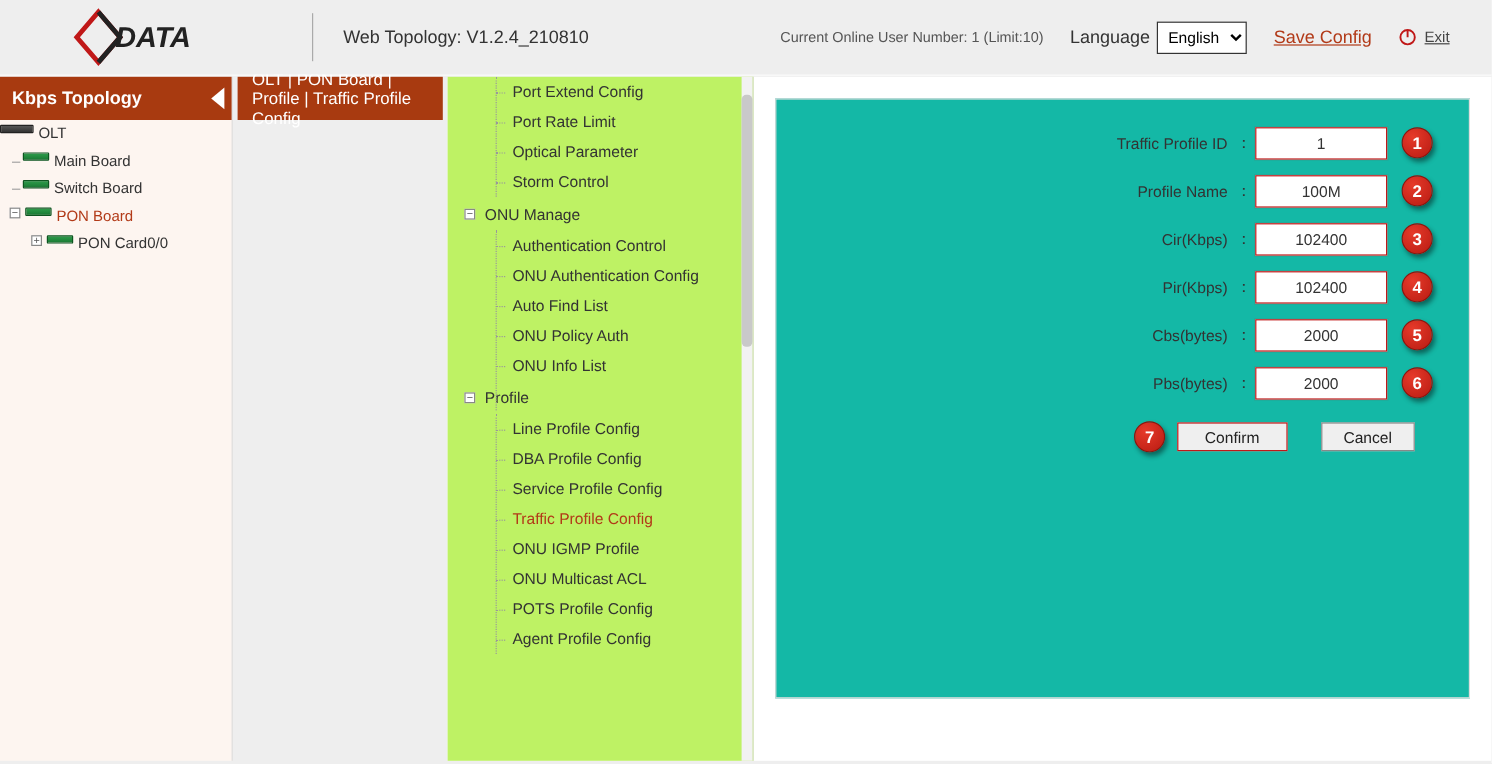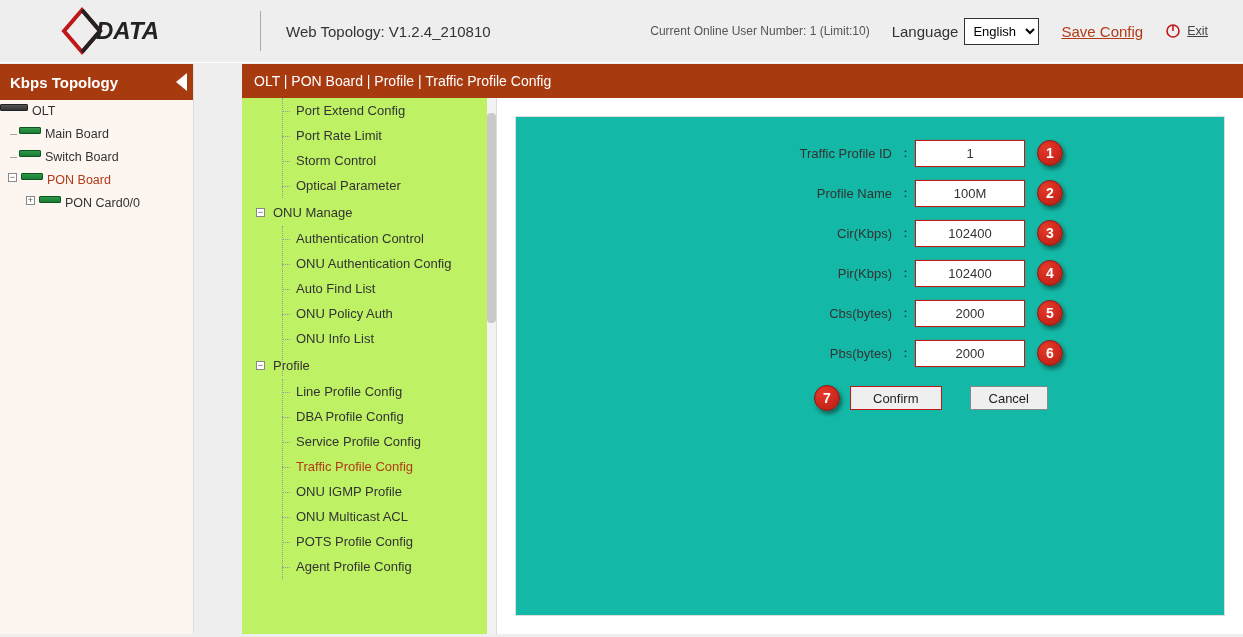--- a/index.html
+++ b/index.html
@@ -156,23 +156,21 @@
   }
   .tree-indent-1 { padding-left: 8px; }
   .tree-indent-2 { padding-left: 26px; }
   .tree-text { color:#333; }
   .tree-text.sel { color:#b23a18; }
 
   
   .content {
     flex: 1;
     display: flex;
-    flex-direction: column;
     background: #eeeeee;
-    padding-left: 44px;
   }
   .breadcrumb {
     height: 36px;
     background: #a83a10;
     color: #fff;
     font-size: 14px;
     display: flex;
     align-items: center;
     padding-left: 12px;
     margin-left: 4px;
@@ -406,24 +404,24 @@
         <div class="nav-scroll">
           <div style="position:relative;">
             <div class="nav-tree-vert" style="top:0;height:100px;"></div>
             <div class="nav-item">
                 <span>Port Extend Config</span>
               </div>
             <div class="nav-item">
                 <span>Port Rate Limit</span>
               </div>
             <div class="nav-item">
+                <span>Optical Parameter</span>
+              </div>
+            <div class="nav-item">
                 <span>Storm Control</span>
-              </div>
-            <div class="nav-item">
-                <span>Optical Parameter</span>
               </div>
           </div>
 
           <div class="nav-group-title">
             <span class="sq">−</span>
             <span>ONU Manage</span>
           </div>
           <div style="position:relative;">
             <div class="nav-tree-vert" style="top:0;height:150px;"></div>
             <div class="nav-item">

